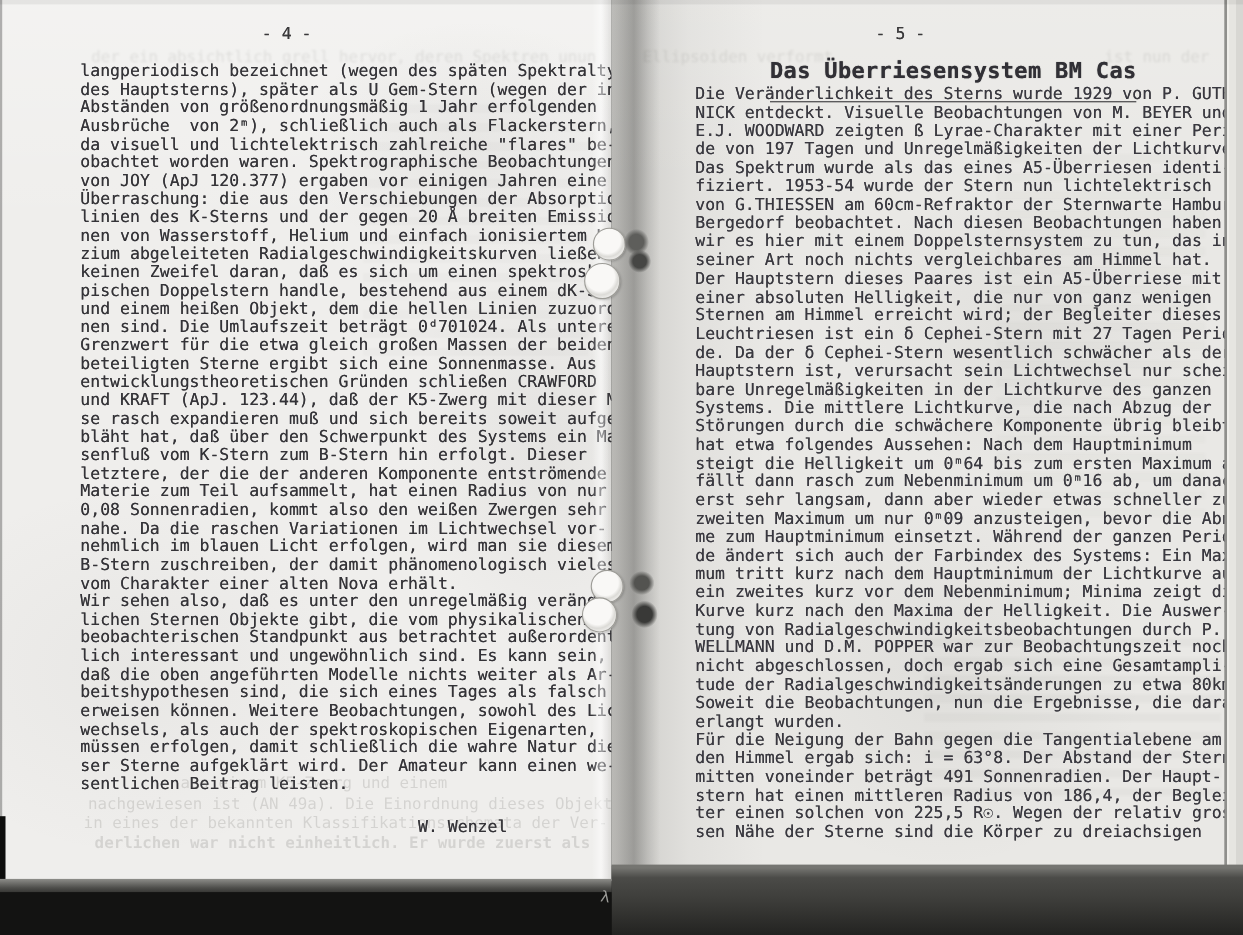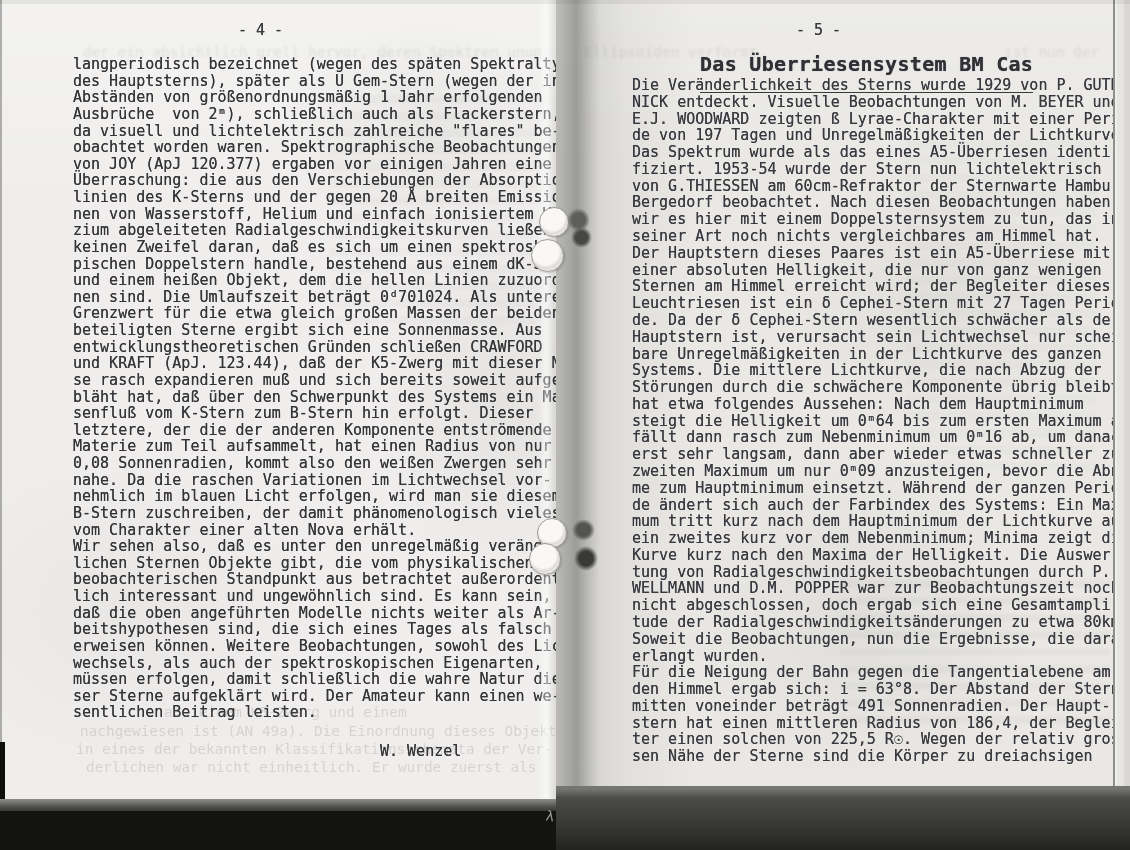--- a/index.html
+++ b/index.html
@@ -132,21 +132,21 @@
 beitshypothesen sind, die sich eines Tages als falsch
 erweisen können. Weitere Beobachtungen, sowohl des Licht-
 wechsels, als auch der spektroskopischen Eigenarten,
 müssen erfolgen, damit schließlich die wahre Natur die-
 ser Sterne aufgeklärt wird. Der Amateur kann einen we-
 sentlichen Beitrag leisten.</div>
 
     <div class="ghost" style="left:164px;top:704px;">aus einem K5-Zwerg und einem</div>
     <div class="ghost" style="left:80px;top:723px;">nachgewiesen ist (AN 49a). Die Einordnung dieses Objektes</div>
     <div class="ghost" style="left:76px;top:741px;">in eines der bekannten Klassifikationsschemata der Ver-</div>
-    <div class="ghost" style="left:86px;top:759px;">derlichen war nicht einheitlich. Er wurde zuerst als</div>
+    <div class="ghost" style="left:86px;top:759px;font-weight:bold;">derlichen war nicht einheitlich. Er wurde zuerst als</div>
 
     <div class="signature">W. Wenzel</div>
 
     <div class="smudge" style="left:330px;top:95px;width:205px;height:235px;opacity:.05;"></div>
   </div>
 
   <div class="page page-right">
     <div class="pageno" style="left:240px;top:21px;">- 5 -</div>
 
     <div class="ghost ghost-faint" style="left:28px;top:44px;">Ellipsoiden verformt</div>

